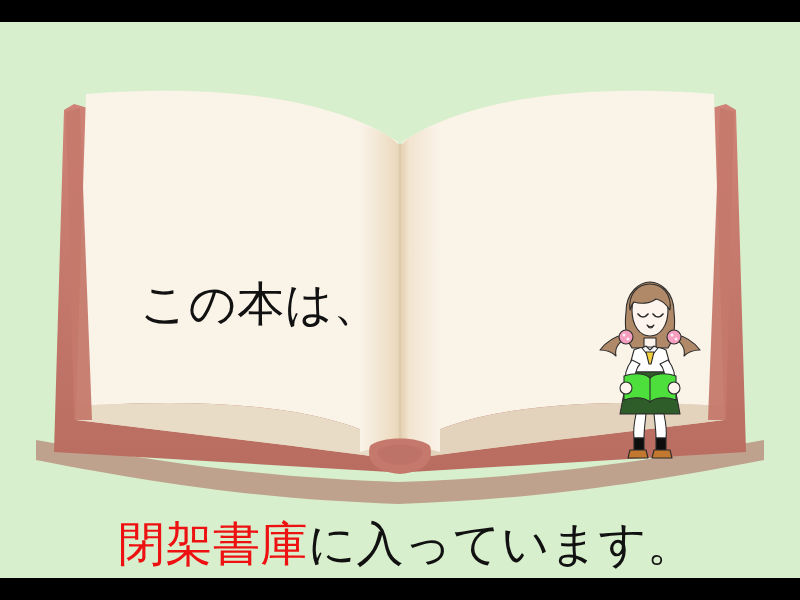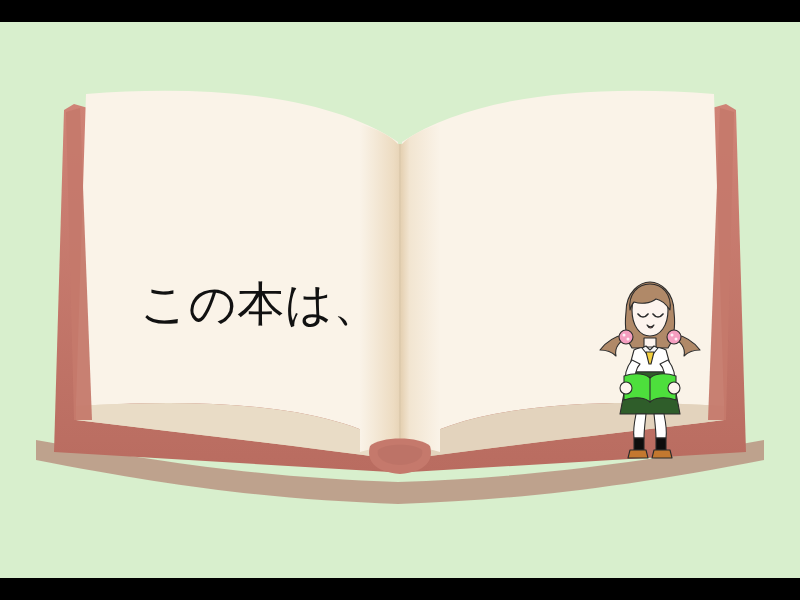--- a/index.html
+++ b/index.html
@@ -146,20 +146,21 @@
       <path d="M348 382 C 356 375, 384 375, 392 382 C 394 390, 386 396, 370 397
                C 354 396, 346 390, 348 382 Z" fill="#b36d61" opacity="0.45"></path>
 
       <path d="M36 44 L 50 40 L 62 352 L 44 352 Z" fill="#c5796c" opacity="0.95"></path>
       <path d="M704 44 L 690 40 L 678 352 L 696 352 Z" fill="#c5796c" opacity="0.95"></path>
     </svg>
   </div>
 
   <div id="book-text">
     <span class="line indent"><span>この本は、</span></span>
+    <span class="line"><span class="accent">閉架書庫</span><span>に入っています。</span></span>
     
     
   </div>
 
   <div id="girl">
     <svg viewBox="0 0 116 186" xmlns="http://www.w3.org/2000/svg">
       <g stroke="#2b2b2b" stroke-width="1.1" stroke-linejoin="round" stroke-linecap="round">
 
         <path d="M34 36 C 34 16, 48 6, 58 6 C 68 6, 82 16, 82 36
                  C 84 54, 80 66, 76 72 L 40 72 C 36 66, 32 54, 34 36 Z" fill="#b08968"></path>

